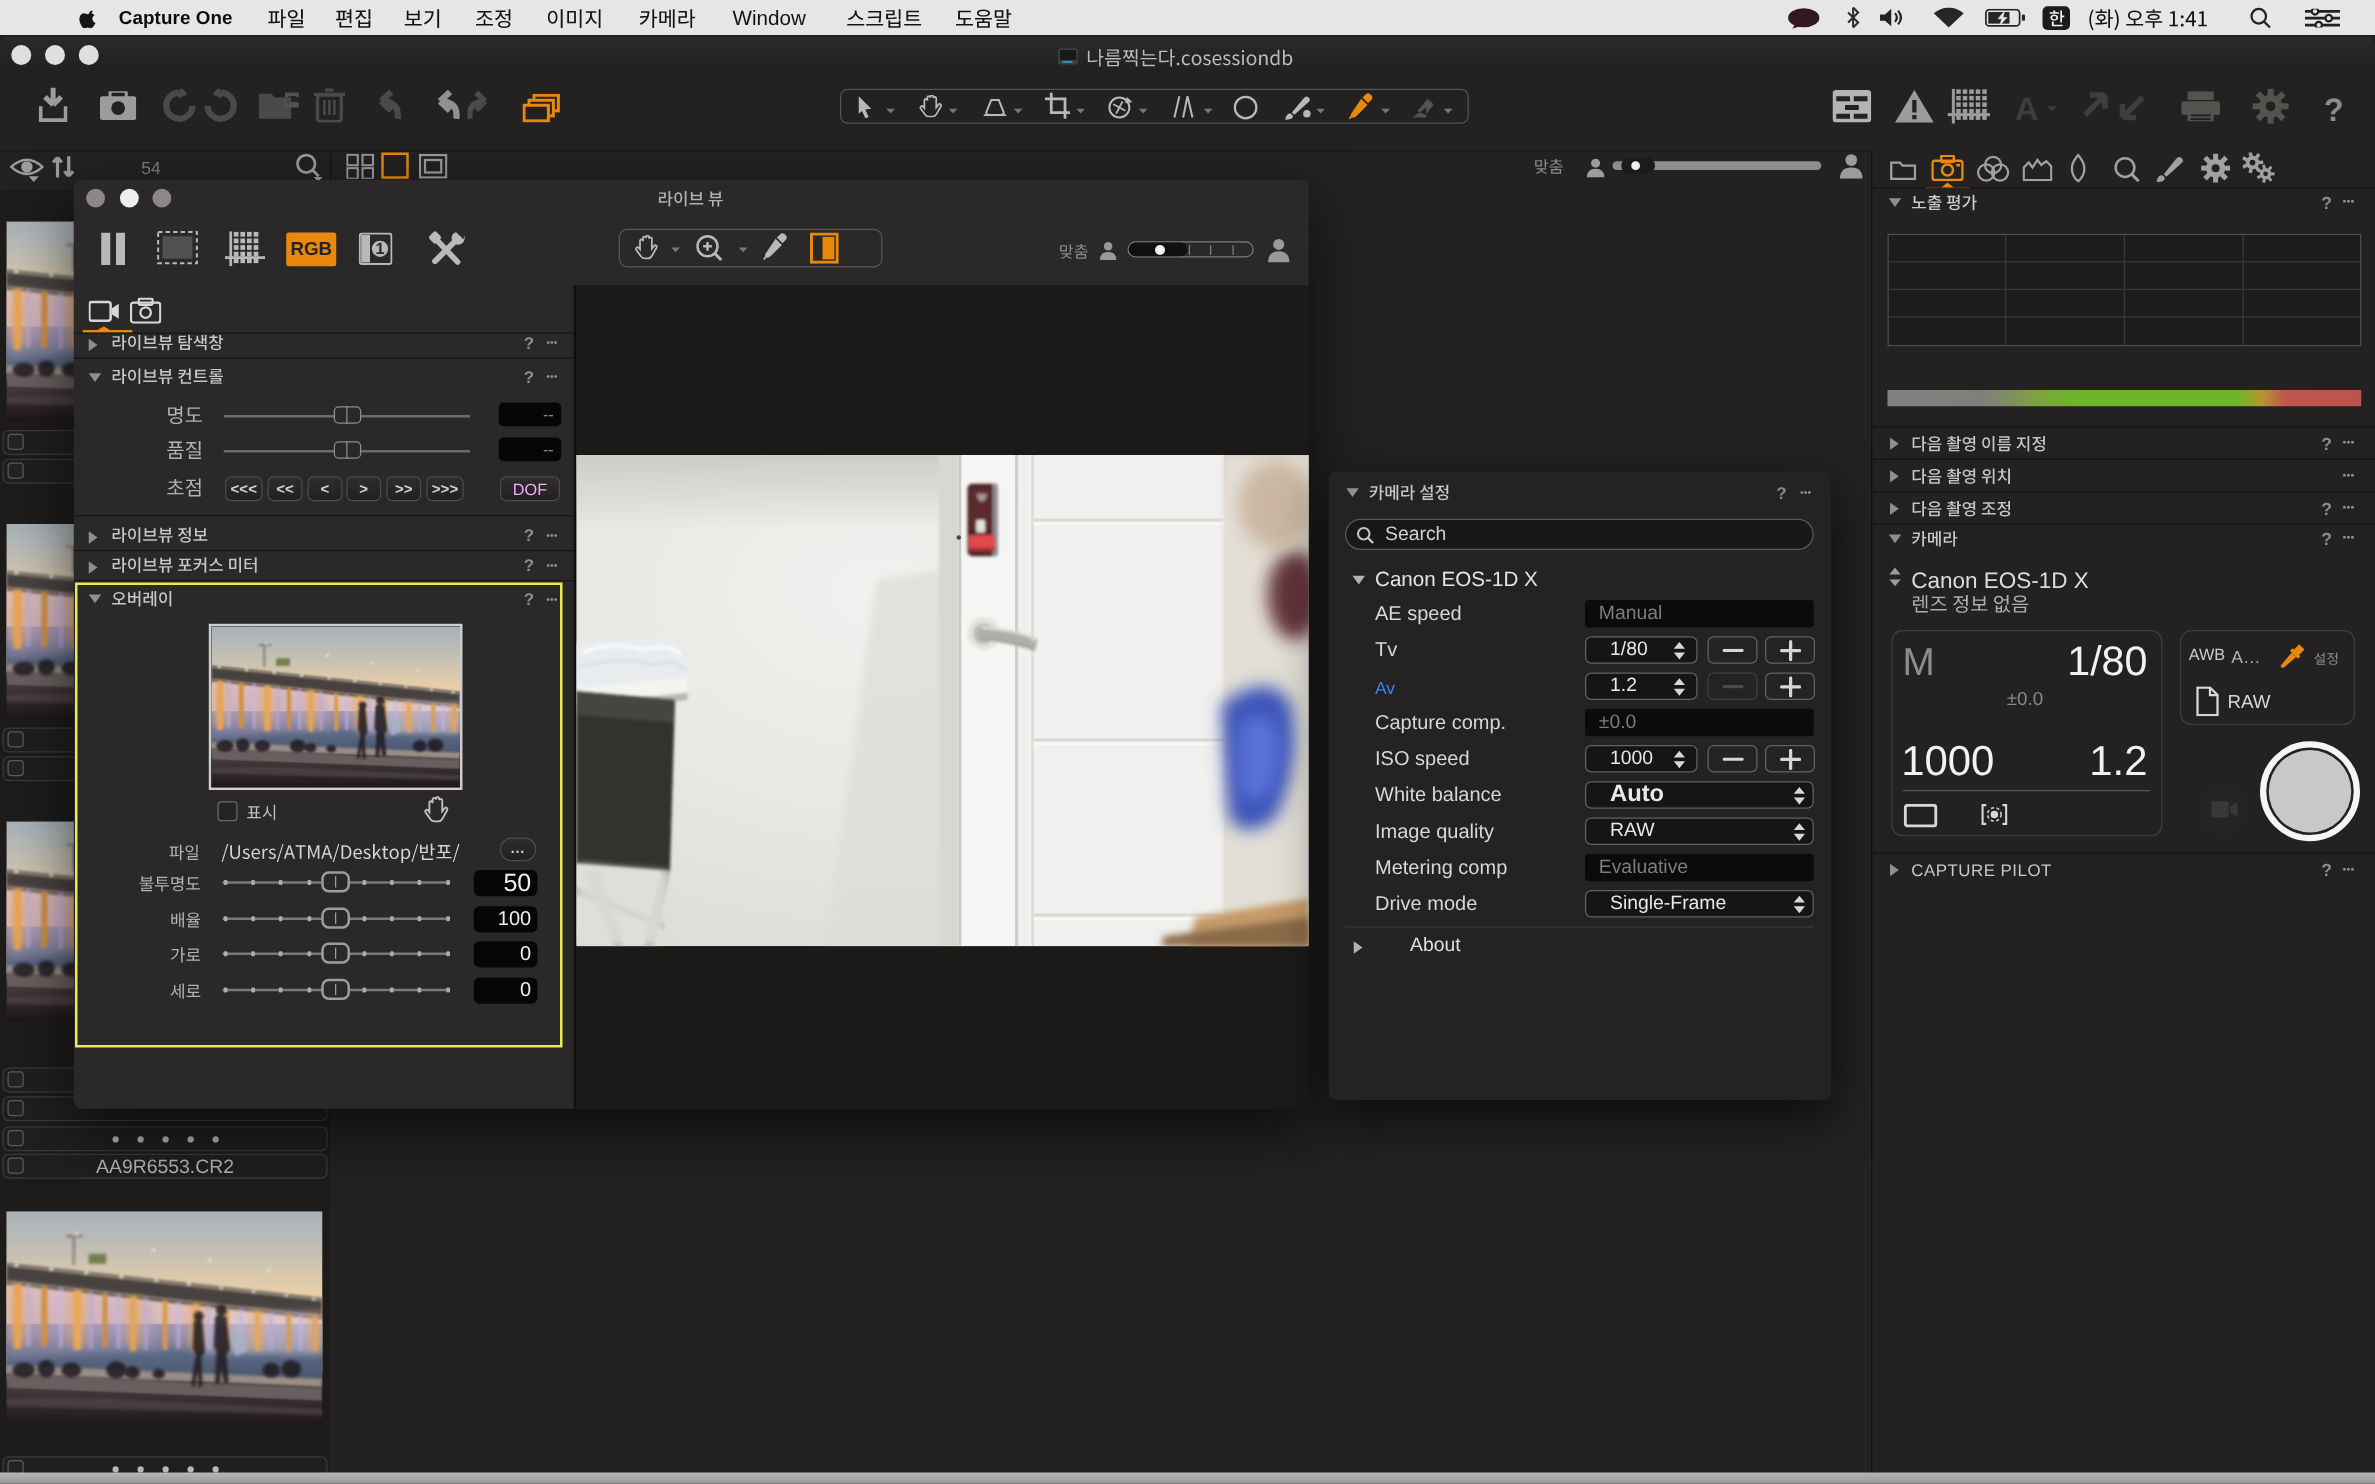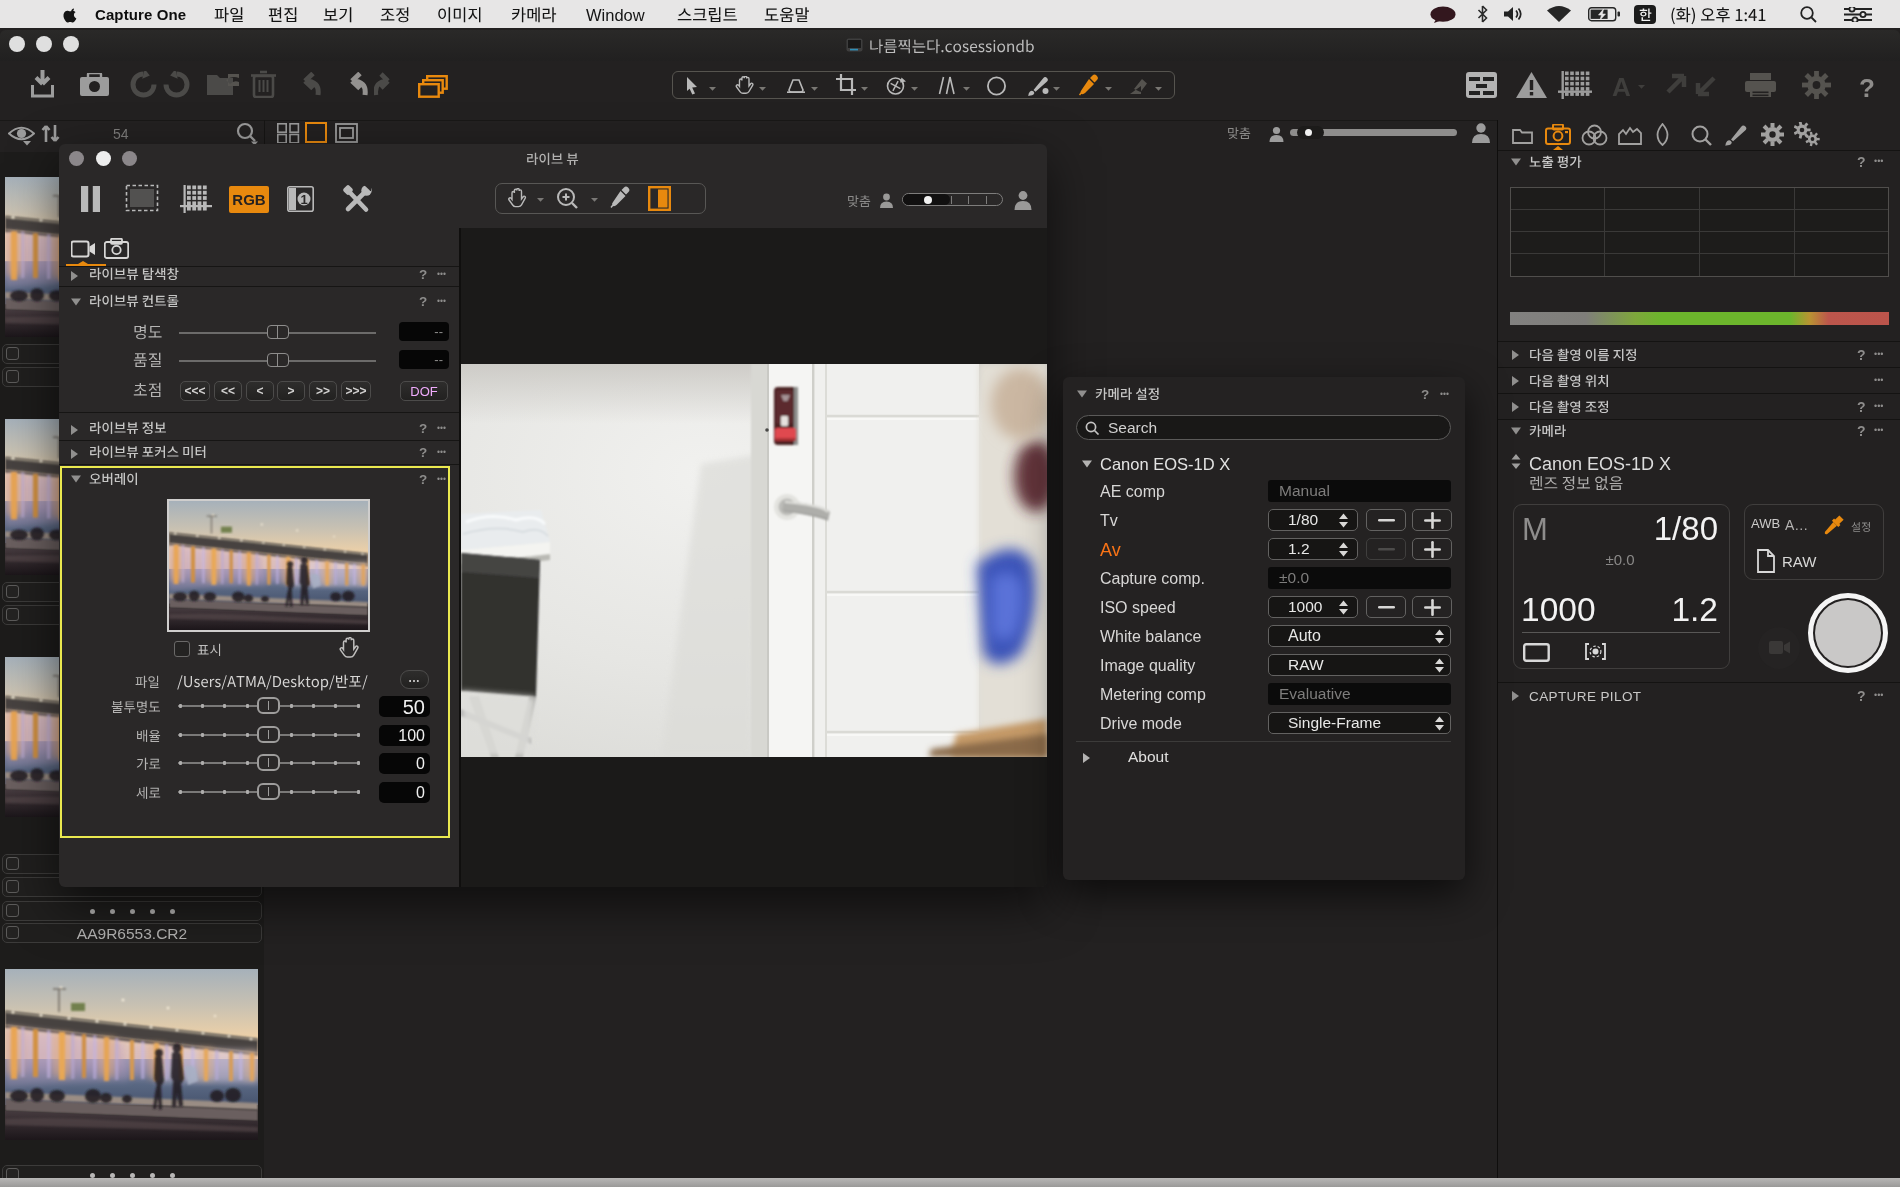--- a/index.html
+++ b/index.html
@@ -1019,39 +1019,39 @@
 <div style="position:absolute;left:1076px;top:415px;width:375px;height:25px;background:#191817;border:1.5px solid #5b5a59;border-radius:13px;"></div>
 <svg style="position:absolute;left:1085px;top:421px;" width="15" height="14" viewBox="0 0 15 14">
     <circle cx="6" cy="6" r="4.6" stroke="#c4c3c2" stroke-width="1.7" fill="none"></circle>
     <path d="M9.5 9.5 L13.5 13.5" stroke="#c4c3c2" stroke-width="1.7"></path>
   </svg>
 <div style="position:absolute;left:1108px;top:419.9px;font-size:15.5px;color:#d2d1d0;font-weight:400;line-height:15.5px;white-space:nowrap;">Search</div>
 <svg style="position:absolute;left:1081px;top:459px;" width="12" height="10" viewBox="0 0 12 10">
     <path d="M1 1.5 H11 L6 8.5Z" fill="#b4b3b2"></path>
   </svg>
 <div style="position:absolute;left:1100px;top:456.0px;font-size:16.5px;color:#e4e4e3;font-weight:400;line-height:16.5px;white-space:nowrap;">Canon EOS-1D X</div>
-<div style="position:absolute;left:1100px;top:483.5px;font-size:16px;color:#d8d7d6;font-weight:400;line-height:16px;white-space:nowrap;">AE comp</div>
+<div style="position:absolute;left:1100px;top:483.5px;font-size:16px;color:#d8d7d6;font-weight:400;line-height:16px;white-space:nowrap;">AE speed</div>
 <div style="position:absolute;left:1268px;top:480px;width:183px;height:22px;background:#0b0b0b;border-radius:3px;"></div>
 <div style="position:absolute;left:1279px;top:483.4px;font-size:15.5px;color:#7e7d7c;font-weight:400;line-height:15.5px;white-space:nowrap;">Manual</div>
 <div style="position:absolute;left:1100px;top:512.5px;font-size:16px;color:#d8d7d6;font-weight:400;line-height:16px;white-space:nowrap;">Tv</div>
 <div style="position:absolute;left:1268px;top:509px;width:90px;height:22px;background:#161514;border:1.5px solid #636261;border-radius:5px;"></div>
 <div style="position:absolute;left:1288px;top:512.4px;font-size:15.5px;color:#e8e8e7;font-weight:400;line-height:15.5px;white-space:nowrap;">1/80</div>
 <svg style="position:absolute;left:1338px;top:513px;" width="11" height="15" viewBox="0 0 11 15">
     <path d="M5.5 0.5 L10 6 H1Z M5.5 14.5 L1 9 H10Z" fill="#d8d7d6"></path>
   </svg>
 <div style="position:absolute;left:1366px;top:509px;width:40px;height:22px;border:1.5px solid #636261;border-radius:5px;"></div>
 <svg style="position:absolute;left:1378px;top:519px;" width="17" height="3" viewBox="0 0 17 3">
     <rect width="17" height="2.6" rx="1.3" fill="#d8d7d6"></rect>
   </svg>
 <div style="position:absolute;left:1412px;top:509px;width:40px;height:22px;border:1.5px solid #636261;border-radius:5px;"></div>
 <svg style="position:absolute;left:1424px;top:512px;" width="17" height="17" viewBox="0 0 17 17">
     <rect y="7.2" width="17" height="2.6" rx="1.3" fill="#d8d7d6"></rect>
     <rect x="7.2" width="2.6" height="17" rx="1.3" fill="#d8d7d6"></rect>
   </svg>
-<div style="position:absolute;left:1100px;top:541.5px;font-size:18px;color:#f97316;font-weight:400;line-height:16px;white-space:nowrap;">Av</div>
+<div style="position:absolute;left:1100px;top:541.5px;font-size:14px;color:#3b82f6;font-weight:400;line-height:16px;white-space:nowrap;">Av</div>
 <div style="position:absolute;left:1268px;top:538px;width:90px;height:22px;background:#161514;border:1.5px solid #636261;border-radius:5px;"></div>
 <div style="position:absolute;left:1288px;top:541.4px;font-size:15.5px;color:#e8e8e7;font-weight:400;line-height:15.5px;white-space:nowrap;">1.2</div>
 <svg style="position:absolute;left:1338px;top:542px;" width="11" height="15" viewBox="0 0 11 15">
     <path d="M5.5 0.5 L10 6 H1Z M5.5 14.5 L1 9 H10Z" fill="#d8d7d6"></path>
   </svg>
 <div style="position:absolute;left:1366px;top:538px;width:40px;height:22px;border:1.5px solid #403f3e;border-radius:5px;"></div>
 <svg style="position:absolute;left:1378px;top:548px;" width="17" height="3" viewBox="0 0 17 3">
     <rect width="17" height="2.6" rx="1.3" fill="#4c4b4a"></rect>
   </svg>
 <div style="position:absolute;left:1412px;top:538px;width:40px;height:22px;border:1.5px solid #636261;border-radius:5px;"></div>
@@ -1072,21 +1072,21 @@
 <svg style="position:absolute;left:1378px;top:606px;" width="17" height="3" viewBox="0 0 17 3">
     <rect width="17" height="2.6" rx="1.3" fill="#d8d7d6"></rect>
   </svg>
 <div style="position:absolute;left:1412px;top:596px;width:40px;height:22px;border:1.5px solid #636261;border-radius:5px;"></div>
 <svg style="position:absolute;left:1424px;top:599px;" width="17" height="17" viewBox="0 0 17 17">
     <rect y="7.2" width="17" height="2.6" rx="1.3" fill="#d8d7d6"></rect>
     <rect x="7.2" width="2.6" height="17" rx="1.3" fill="#d8d7d6"></rect>
   </svg>
 <div style="position:absolute;left:1100px;top:628.5px;font-size:16px;color:#d8d7d6;font-weight:400;line-height:16px;white-space:nowrap;">White balance</div>
 <div style="position:absolute;left:1268px;top:625px;width:183px;height:22px;background:#161514;border:1.5px solid #636261;border-radius:5px;"></div>
-<div style="position:absolute;left:1288px;top:628.4px;font-size:16px;color:#e8e8e7;font-weight:400;line-height:15.5px;white-space:nowrap;text-align:center;">Auto</div>
+<div style="position:absolute;left:1288px;top:628.4px;font-size:19px;color:#e8e8e7;font-weight:700;line-height:15.5px;white-space:nowrap;text-align:center;">Auto</div>
 <svg style="position:absolute;left:1434px;top:629px;" width="11" height="15" viewBox="0 0 11 15">
     <path d="M5.5 0.5 L10 6 H1Z M5.5 14.5 L1 9 H10Z" fill="#d8d7d6"></path>
   </svg>
 <div style="position:absolute;left:1100px;top:657.5px;font-size:16px;color:#d8d7d6;font-weight:400;line-height:16px;white-space:nowrap;">Image quality</div>
 <div style="position:absolute;left:1268px;top:654px;width:183px;height:22px;background:#161514;border:1.5px solid #636261;border-radius:5px;"></div>
 <div style="position:absolute;left:1288px;top:657.4px;font-size:15.5px;color:#e8e8e7;font-weight:400;line-height:15.5px;white-space:nowrap;">RAW</div>
 <svg style="position:absolute;left:1434px;top:658px;" width="11" height="15" viewBox="0 0 11 15">
     <path d="M5.5 0.5 L10 6 H1Z M5.5 14.5 L1 9 H10Z" fill="#d8d7d6"></path>
   </svg>
 <div style="position:absolute;left:1100px;top:686.5px;font-size:16px;color:#d8d7d6;font-weight:400;line-height:16px;white-space:nowrap;">Metering comp</div>

